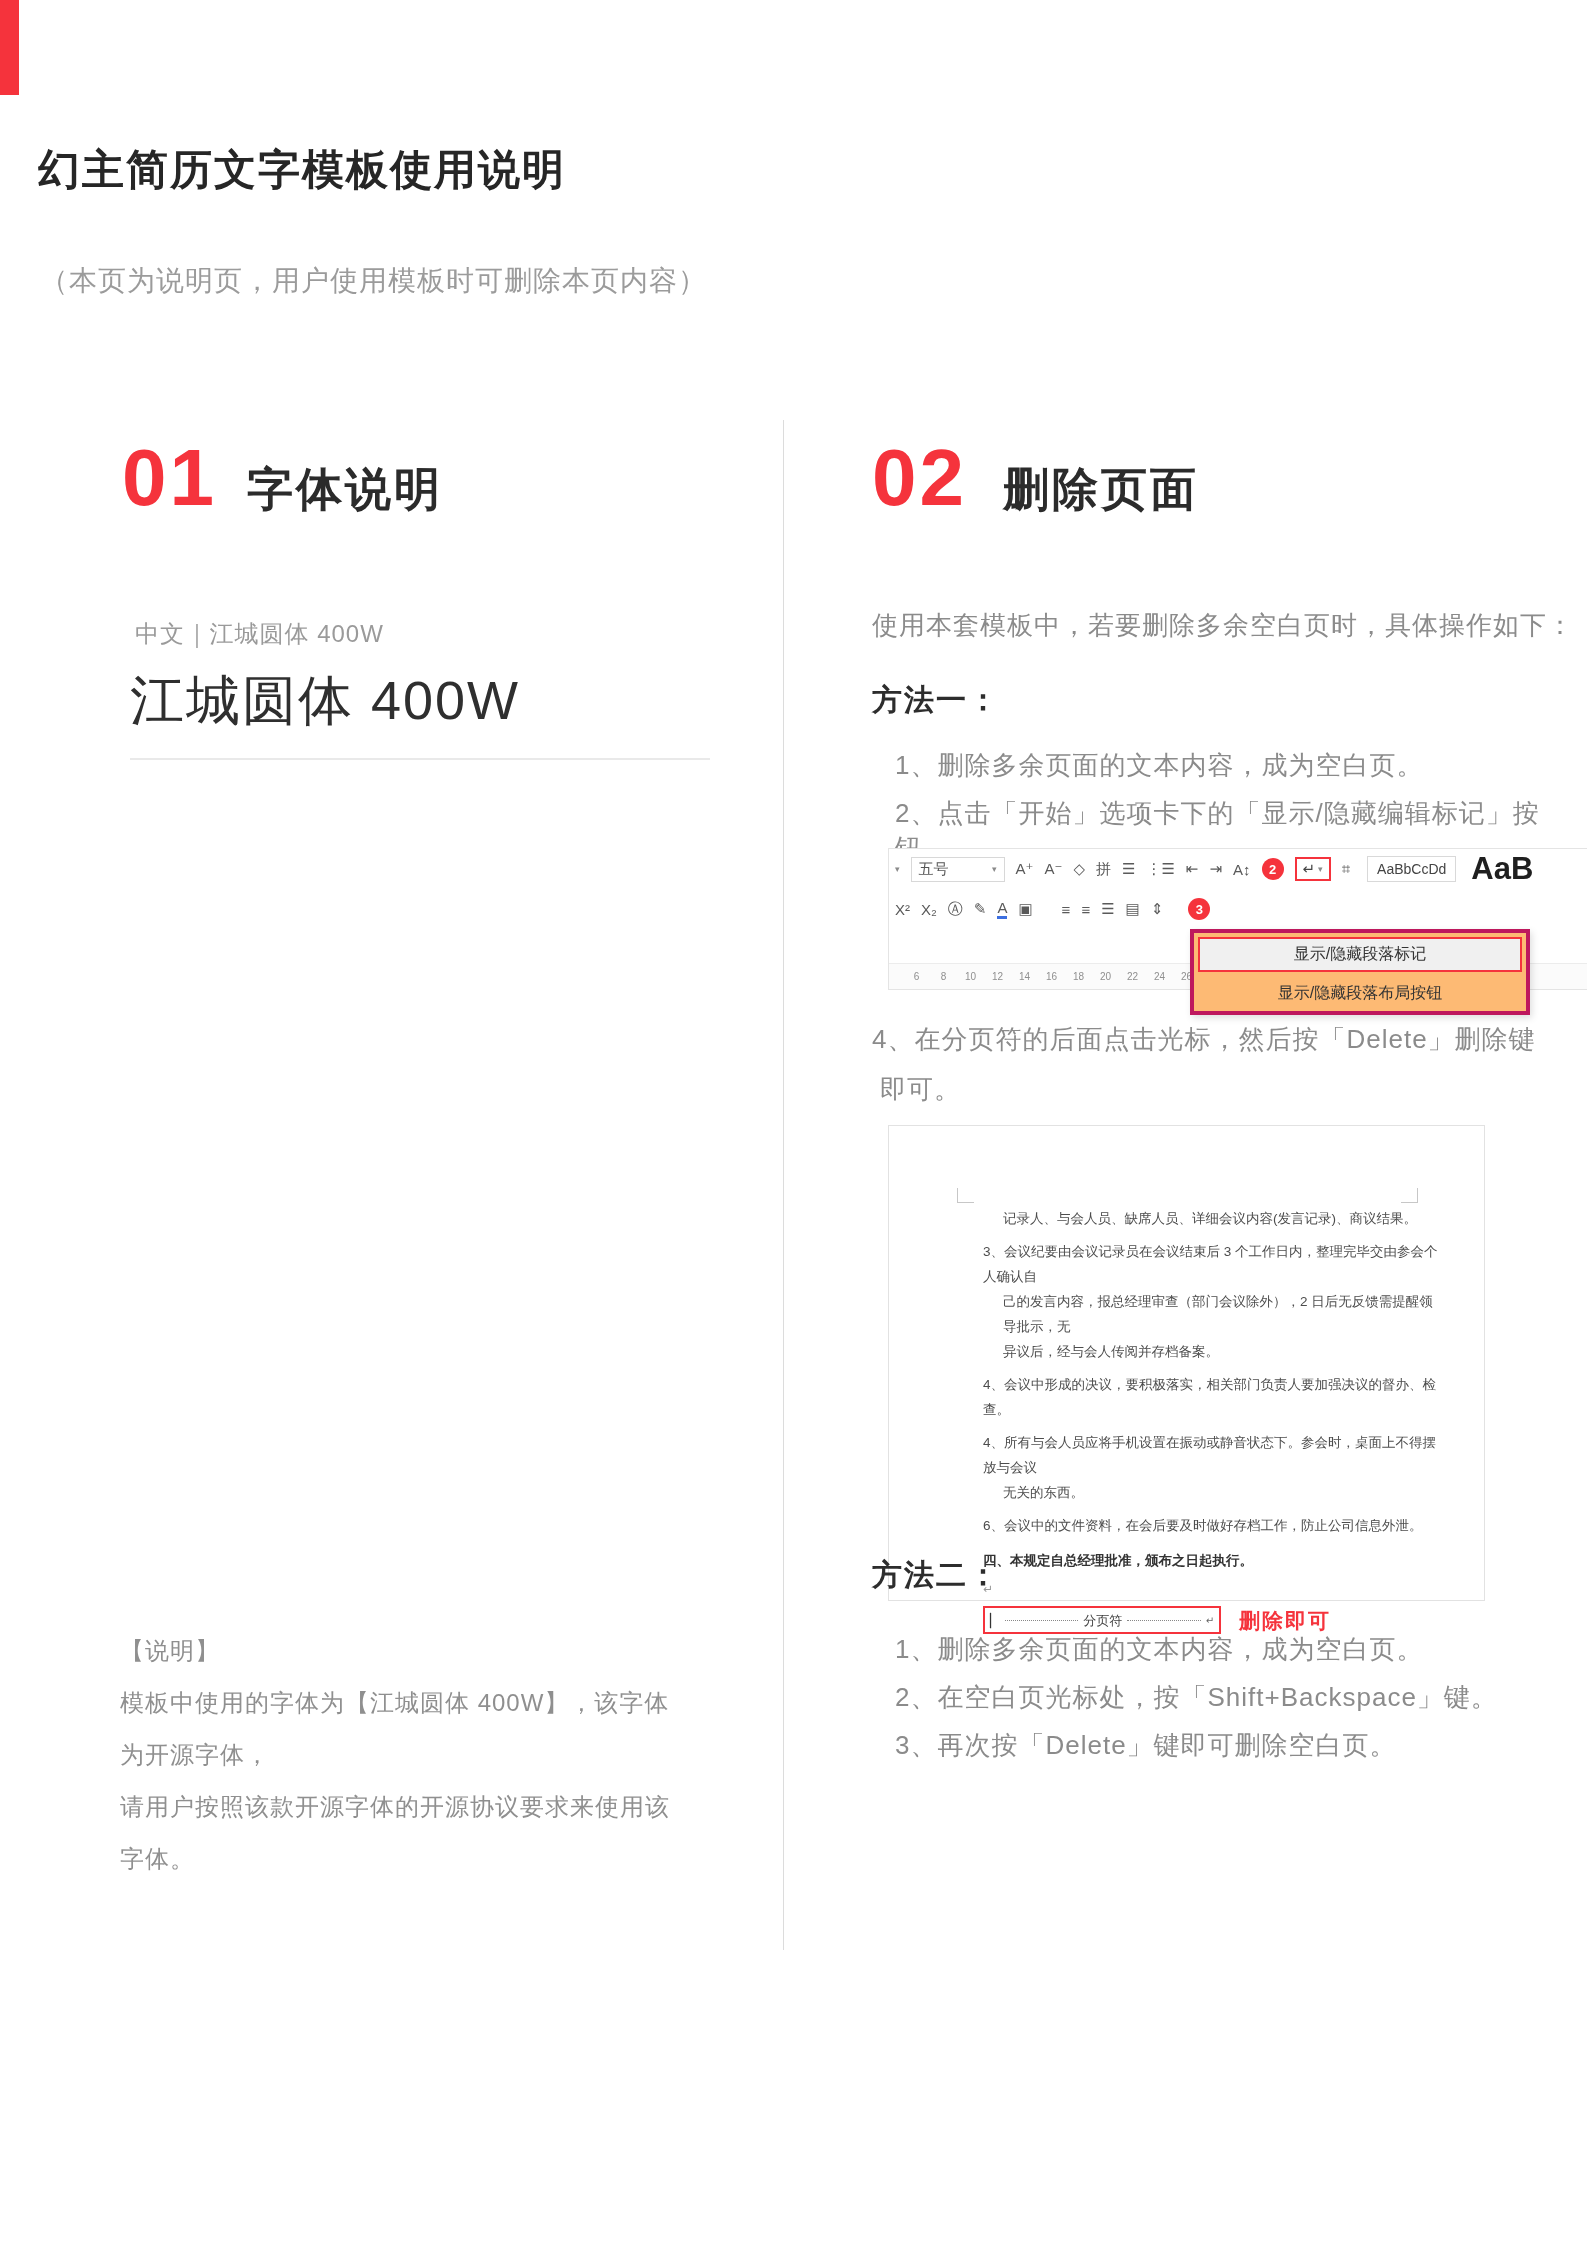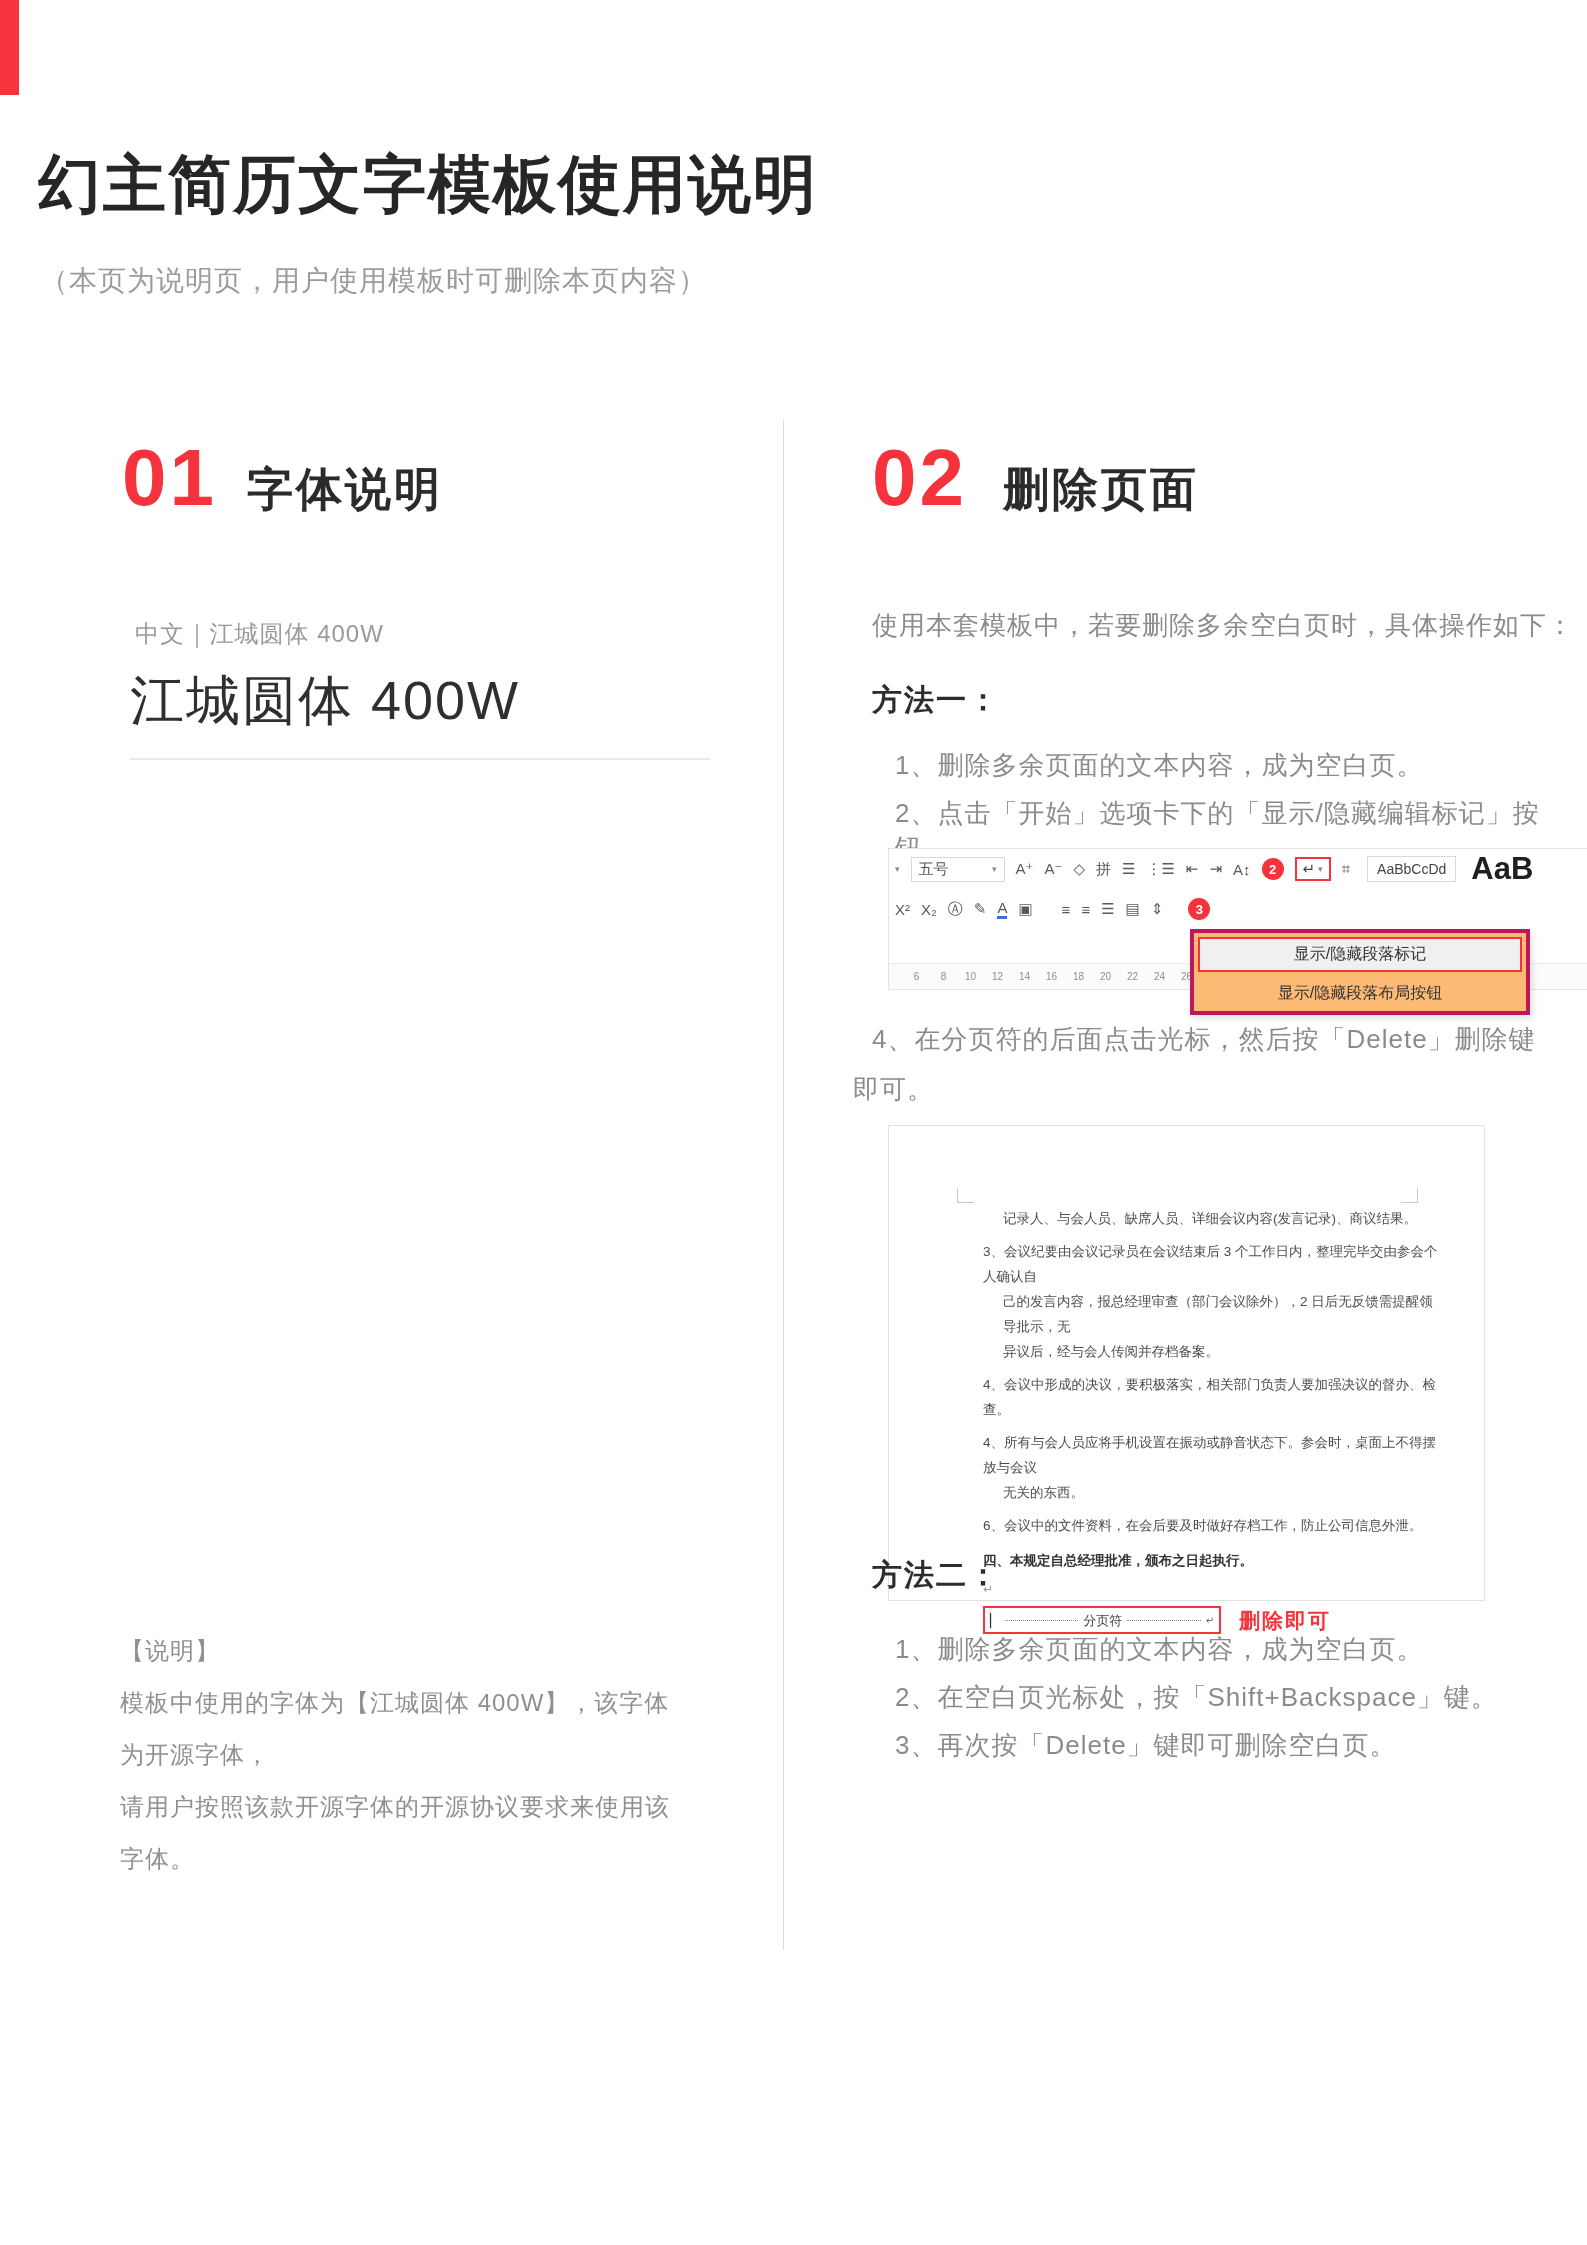--- a/index.html
+++ b/index.html
@@ -5,21 +5,21 @@
   html,body{margin:0;padding:0;}
   body{
     width:1587px;height:2245px;position:relative;background:#ffffff;
     font-family:"Liberation Sans","DejaVu Sans",sans-serif;color:#333;
     overflow:hidden;
   }
   .abs{position:absolute;}
 
   
   .accent-bar{left:0;top:150;width:19px;height:95px;background:#f5333c;}
-  .page-title{left:38px;top:142px;font-size:63px;font-weight:800;color:#262626;letter-spacing:2px;}
+  .page-title{left:38px;top:142px;font-size:42px;font-weight:800;color:#262626;letter-spacing:2px;}
   .page-subtitle{left:40px;top:262px;font-size:28px;color:#9b9b9b;letter-spacing:1px;}
 
   
   .v-divider{left:783px;top:420px;width:1px;height:1530px;background:#dcdcdc;}
 
   .section-head{display:flex;align-items:baseline;gap:30px;}
   .sec-num{font-size:80px;font-weight:800;color:#f5333c;letter-spacing:3px;}
   .sec-title{font-size:46px;font-weight:800;color:#2b2b2b;letter-spacing:3px;}
 
   
@@ -168,21 +168,21 @@
     <span>24</span>
     <span>26</span>
     <span>28</span>
     <span>30</span>
     <span>32</span>
     <span>34</span>
   </div>
 </div>
 
 <div class="abs m-step" style="left:872px;top:1022px;">4、在分页符的后面点击光标，然后按「Delete」删除键</div>
-<div class="abs m-step" style="left:853px;top:1072px;">即可。</div>
+<div class="abs m-step" style="left:880px;top:1072px;">即可。</div>
 
 <div class="abs doc-shot">
   <div class="crop-mark crop-left"></div>
   <div class="crop-mark crop-right"></div>
   <div class="doc-body">
     <div class="ds-ind">记录人、与会人员、缺席人员、详细会议内容(发言记录)、商议结果。</div>
     <div class="ds-gap">3、会议纪要由会议记录员在会议结束后 3 个工作日内，整理完毕交由参会个人确认自</div>
     <div class="ds-ind">己的发言内容，报总经理审查（部门会议除外），2 日后无反馈需提醒领导批示，无</div>
     <div class="ds-ind">异议后，经与会人传阅并存档备案。</div>
     <div class="ds-gap">4、会议中形成的决议，要积极落实，相关部门负责人要加强决议的督办、检查。</div>

